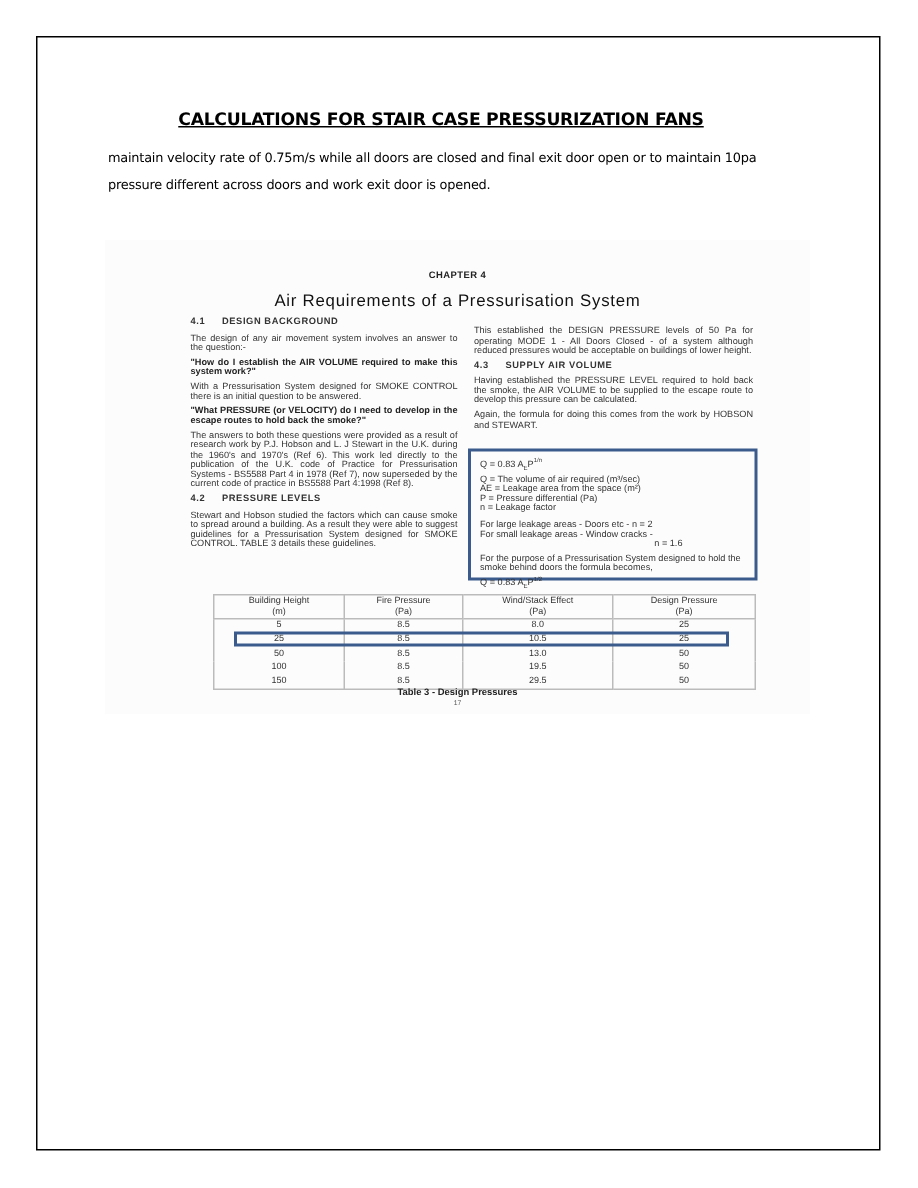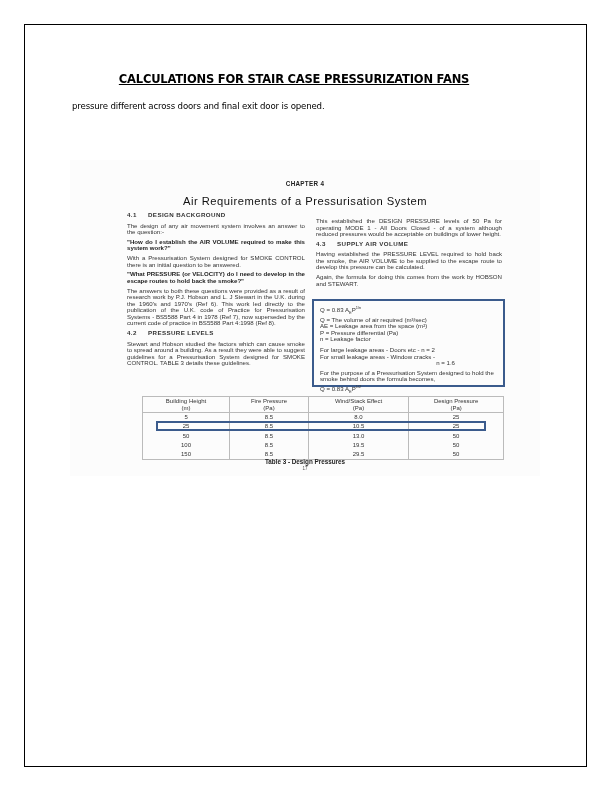--- a/index.html
+++ b/index.html
@@ -34,21 +34,22 @@
   .page-num { position: absolute; left: 0; width: 470px; top: 306px; text-align: center; font-size: 4.5px; color: #555; }
 </style>
 </head>
 <body>
 
 <div class="page-border"></div>
 
 <div class="doc-title">CALCULATIONS FOR STAIR CASE PRESSURIZATION FANS</div>
 
 <div class="intro">
-  <div>pressure different across doors and final exit door is opened.</div>
+  <div>maintain velocity rate of 0.75m/s while all doors are closed and final exit door open or to maintain 10pa</div>
+  <div>pressure different across doors and work exit door is opened.</div>
 </div>
 
 <div class="scan">
   <div class="chapter">CHAPTER 4</div>
   <div class="chapter-title">Air Requirements of a Pressurisation System</div>
 
   <div class="col col-left">
     <h4><span class="num">4.1</span><span>DESIGN BACKGROUND</span></h4>
     <p>The design of any air movement system involves an answer to the question:-</p>
     <p class="q">"How do I establish the AIR VOLUME required to make this system work?"</p>

